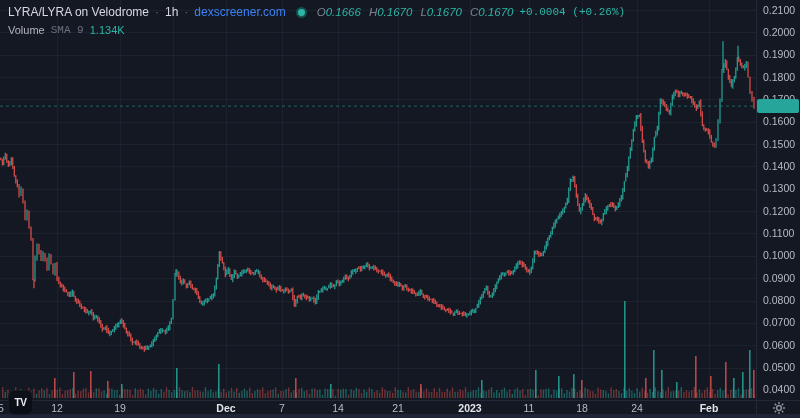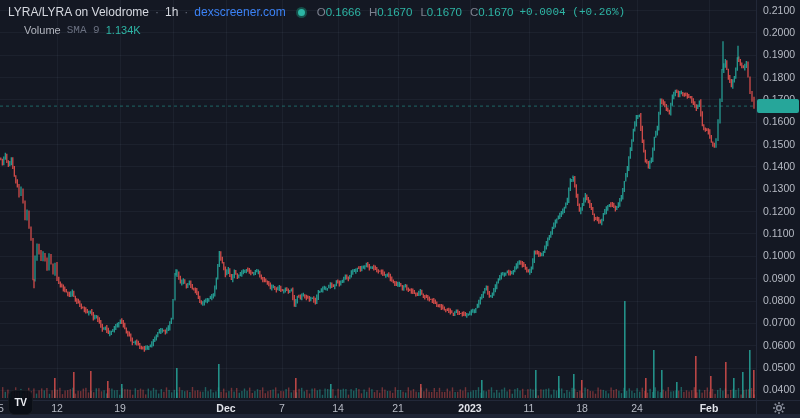--- a/index.html
+++ b/index.html
@@ -6,27 +6,27 @@
   .stage{position:relative;width:800px;height:418px;background:#141823;overflow:hidden;
          font-family:"Liberation Sans",sans-serif;}
   svg text{font-family:"Liberation Sans",sans-serif;}
   .chart-svg{position:absolute;left:0;top:0;}
   .hdr{position:absolute;left:8px;top:5px;display:flex;align-items:center;gap:6px;
        color:#d6d9e0;font-size:12px;white-space:nowrap;z-index:5;}
   .hdr .sep{color:#6a7080;}
   .hdr .src{color:#3b82f6;}
   .live-dot{width:7px;height:7px;border-radius:50%;background:#2cb5a4;
             border:2px solid #15504a;margin:0 4px;}
-  .ohlc{display:flex;gap:8px;font-size:11.5px;}
+  .ohlc{display:flex;gap:8px;font-size:11.5px;font-style:italic;}
   .ohlc .k{color:#7d8290;}
   .ohlc .v{color:#2eb5a5;}
   .chg{color:#2eb5a5;font-size:11px;font-family:Liberation Mono, monospace;}
   .hdr2{position:absolute;left:8px;top:24px;display:flex;align-items:center;gap:6px;
         font-size:11px;z-index:5;}
-  .hdr2 .vol{color:#b2b5be;margin-left:16px;}
+  .hdr2 .vol{color:#b2b5be;}
   .hdr2 .sma{color:#6a7080;font-family:Liberation Mono, monospace;}
   .hdr2 .smaval{color:#2eb5a5;}
   .tv-logo{position:absolute;left:8px;top:373px;width:23px;height:23px;border-radius:6px;
            background:rgba(10,14,22,.92);display:flex;align-items:center;justify-content:center;
            color:#eceef3;font-weight:bold;font-size:10px;letter-spacing:-.5px;z-index:4;
            border:1px solid rgba(255,255,255,.05);margin-top:17px;}
   .gear{position:absolute;left:771px;top:401px;width:16px;height:14px;z-index:6;
         display:flex;align-items:center;justify-content:center;cursor:pointer;}
 </style>
 </head>

